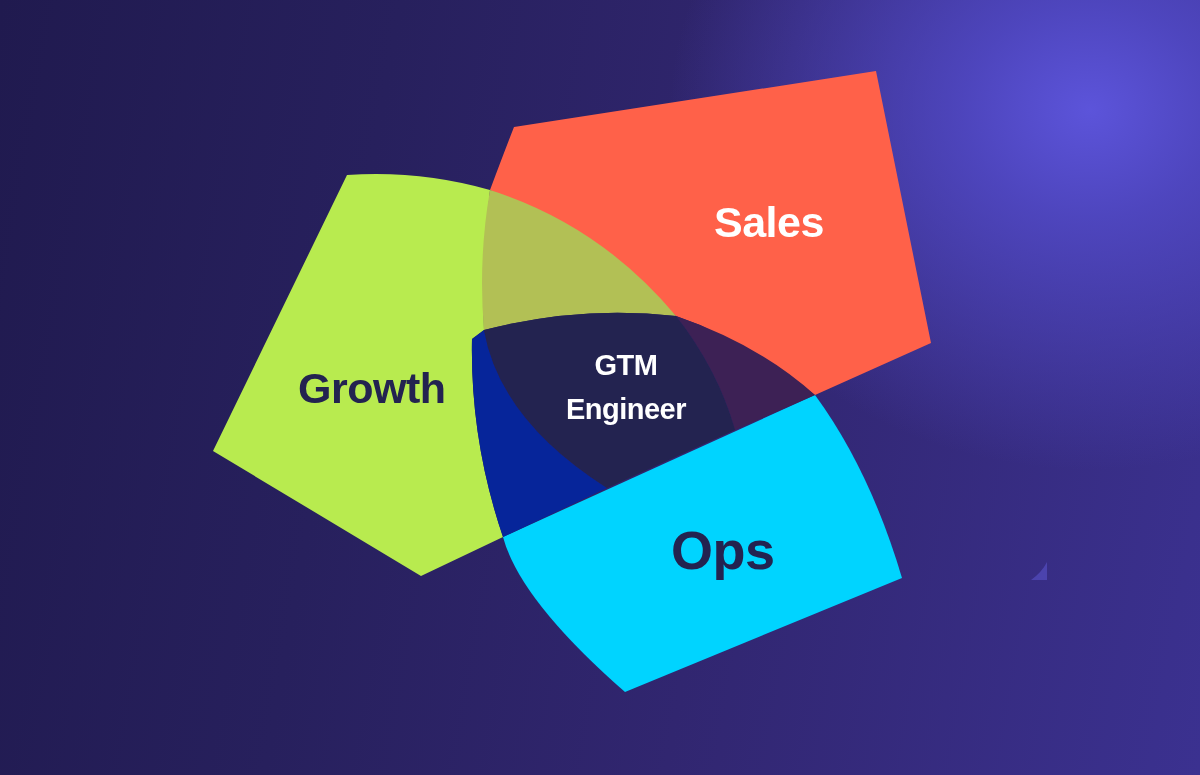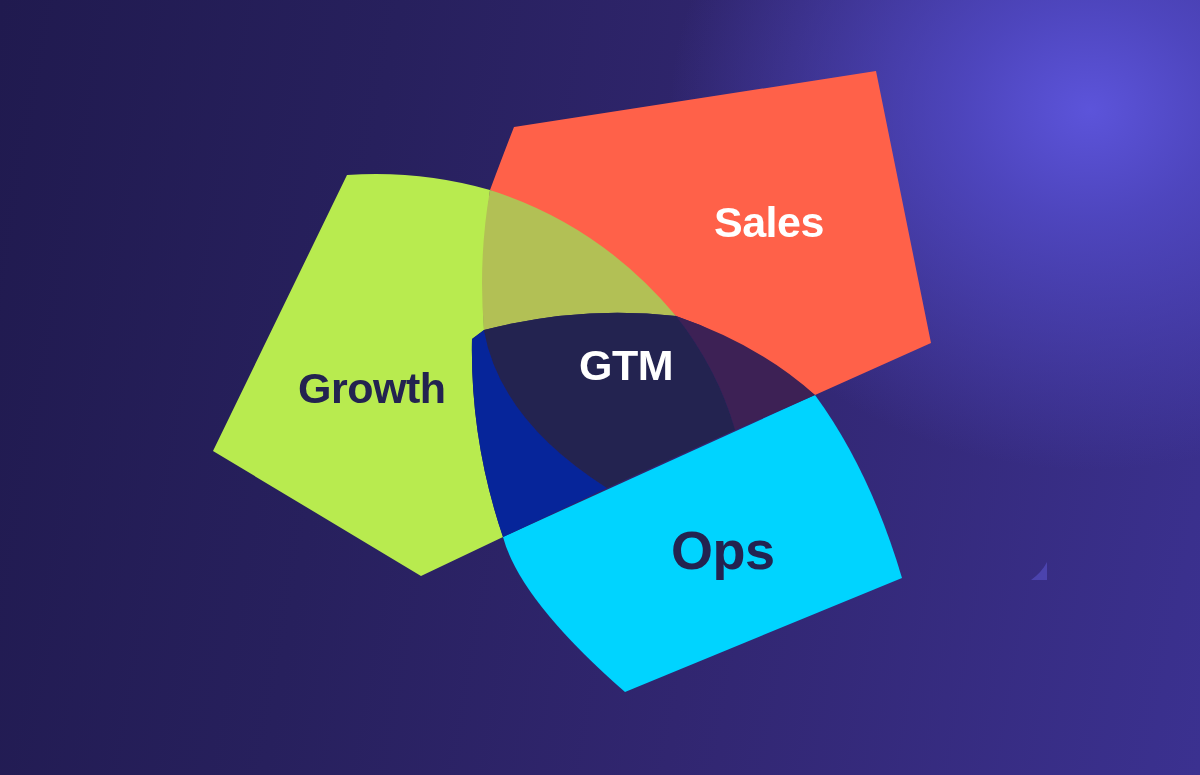--- a/index.html
+++ b/index.html
@@ -30,21 +30,21 @@
       font-weight: 700;
       line-height: 1;
       letter-spacing: -0.5px;
       white-space: nowrap;
     }
     .label-sales { left: 714px; top: 201px; font-size: 43px; color: #ffffff; }
     .label-growth { left: 298px; top: 367px; font-size: 43px; color: #232350; }
     .label-ops { left: 671px; top: 523px; font-size: 54px; color: #232350; }
     .label-center {
       left: 530px; top: 343px; width: 192px;
-      text-align: center; font-size: 43px; color: #ffffff; line-height: 44px;
+      text-align: center; font-size: 29px; color: #ffffff; line-height: 44px;
     }
   </style>
 </head>
 <body>
 
 <div class="canvas">
   <svg class="diagram" viewBox="0 0 1200 775" xmlns="http://www.w3.org/2000/svg">
 
     <path d="M503,537 L815,395 Q870,470 902,578 L625,692 Q520,600 503,537 Z" fill="#00d4ff"></path>
 
@@ -61,14 +61,15 @@
     <path d="M484,330 Q580,305 676,316 Q718,370 735,430 L607,488 Q500,420 484,330 Z" fill="#232350"></path>
 
     <path d="M1047,562 L1047,580 L1031,580 Q1042,572 1047,562 Z" fill="#5048b8" opacity="0.8"></path>
   </svg>
 
   <div class="label label-growth">Growth</div>
   <div class="label label-sales">Sales</div>
   <div class="label label-ops">Ops</div>
   <div class="label label-center">
     <div>GTM</div>
+    <div>Engineer</div>
   </div>
 </div>
 
 </body></html>

